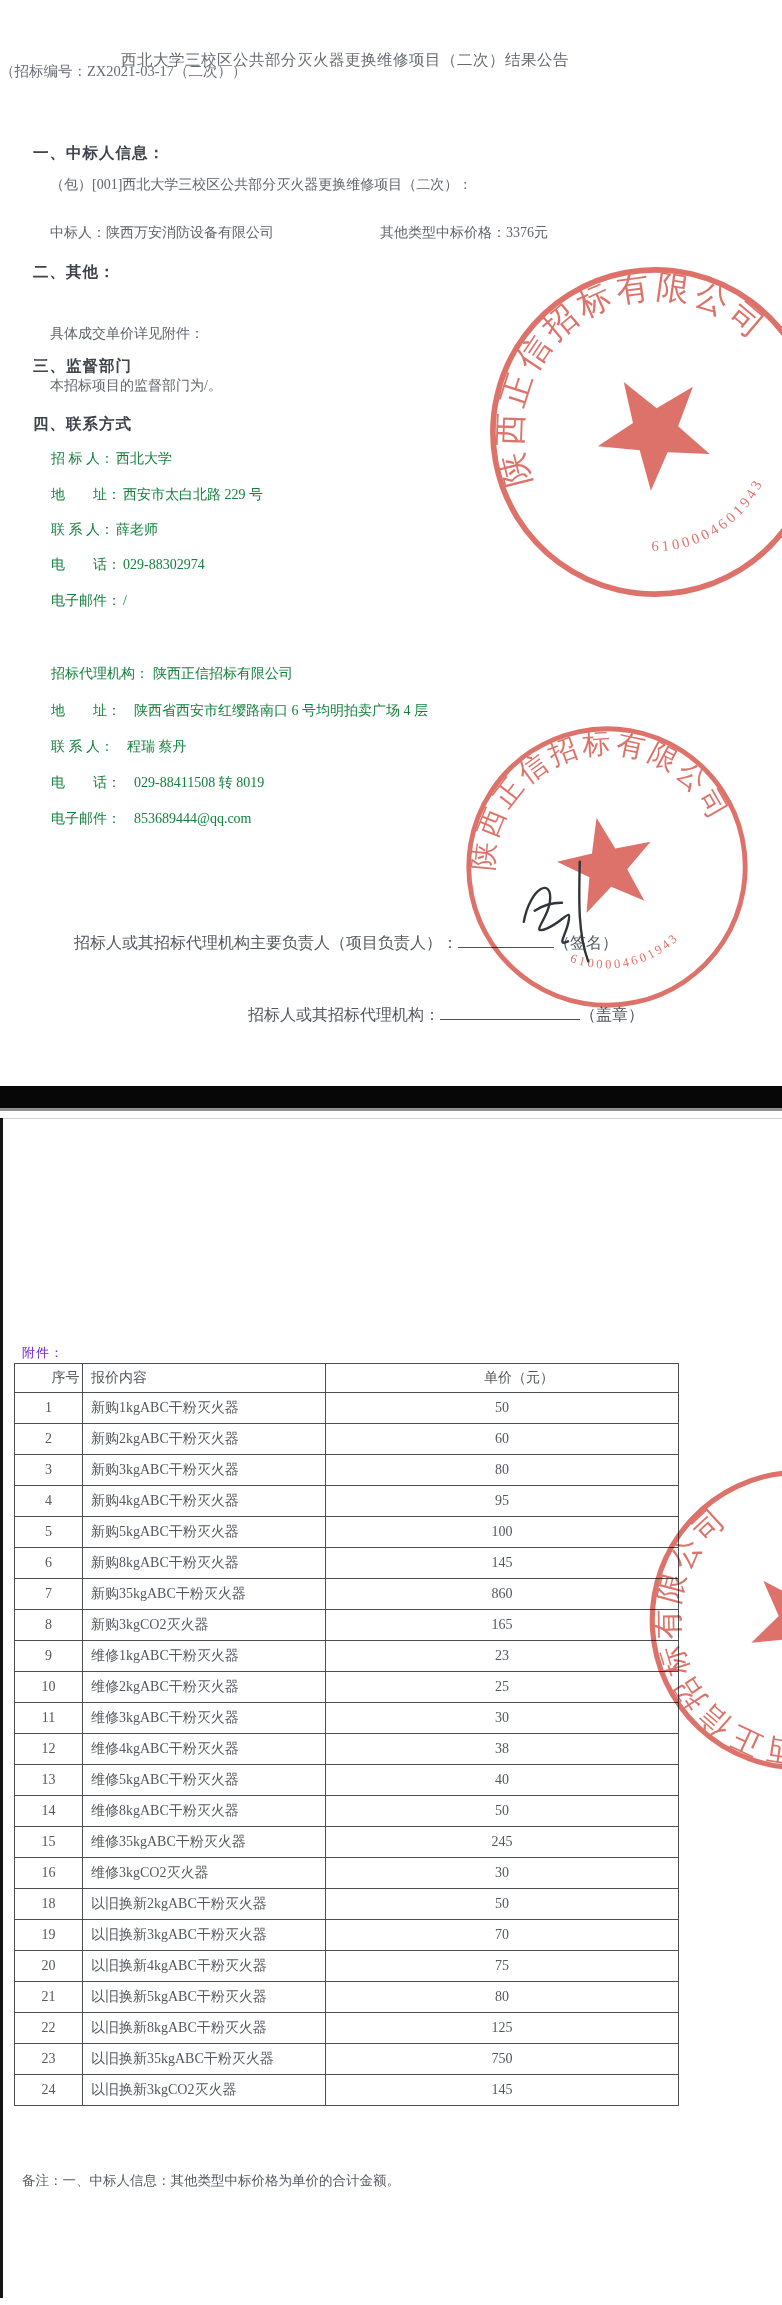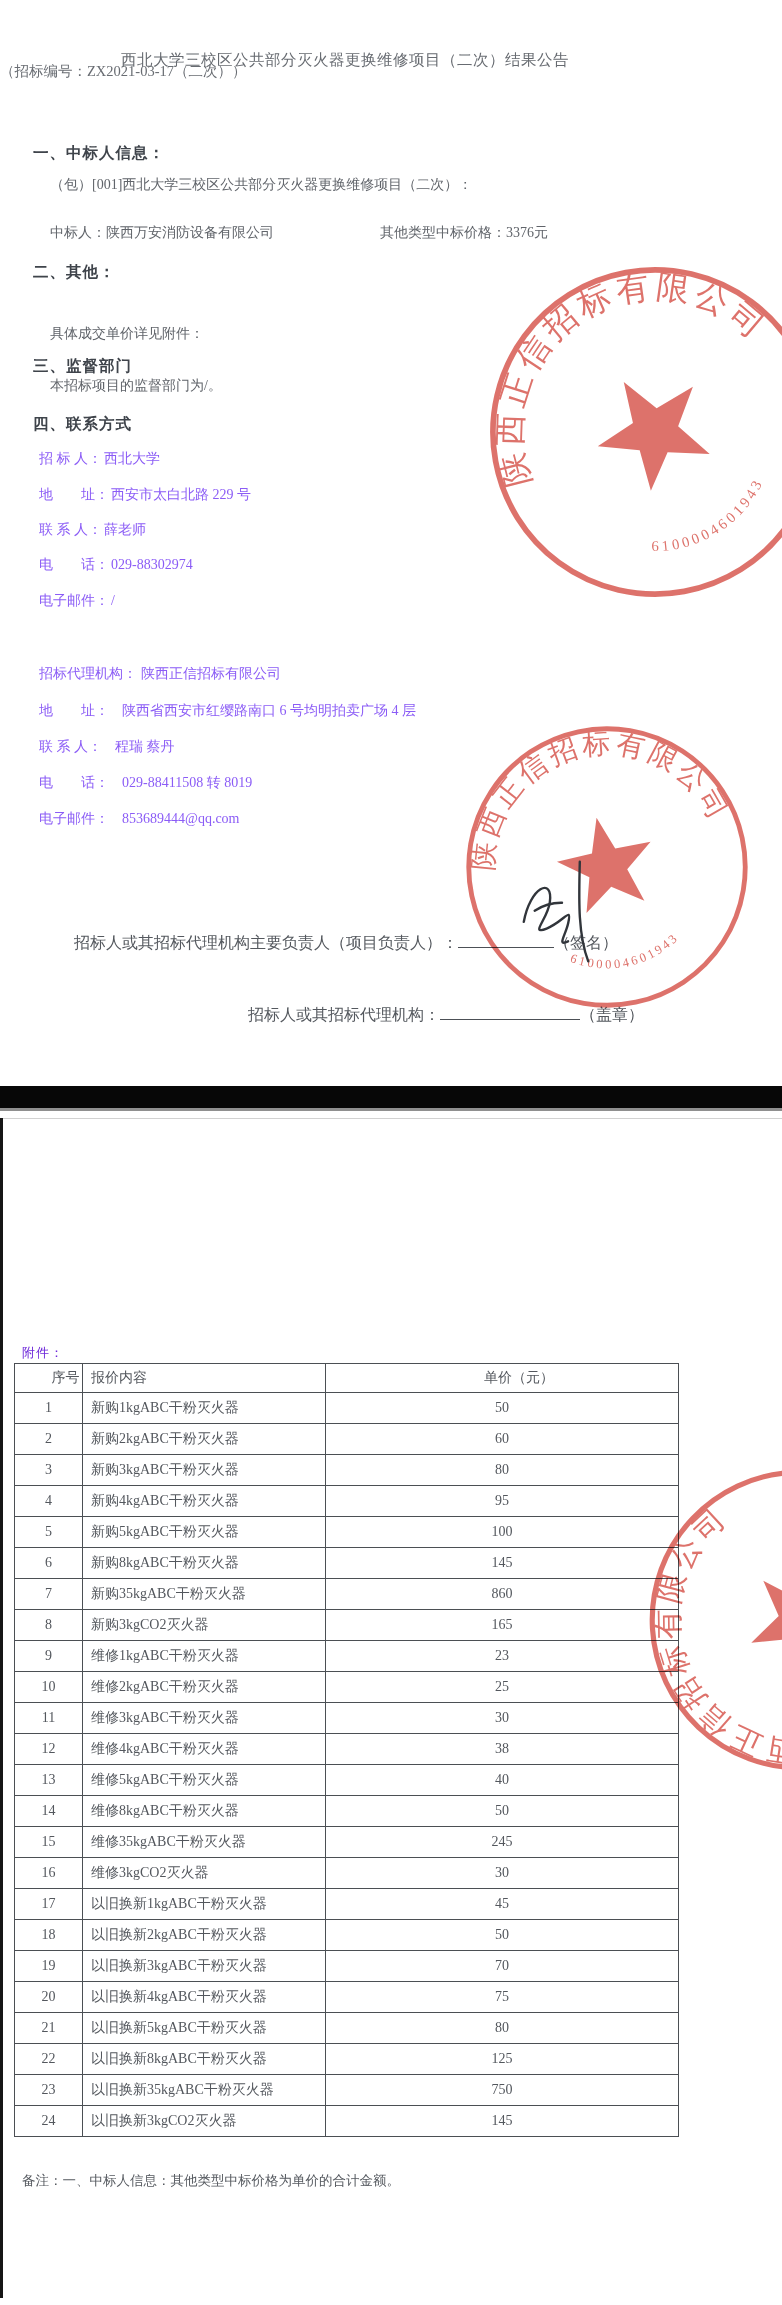--- a/index.html
+++ b/index.html
@@ -15,21 +15,21 @@
   }
   .doc-subtitle{
     left:0;top:62px;width:650px;text-align:left;
     font-size:14.5px;color:#686c72;white-space:nowrap;
   }
   .h-bold{
     font-family:"Liberation Sans",sans-serif;font-weight:bold;
     font-size:15.5px;color:#3f444b;letter-spacing:1px;left:33px;white-space:nowrap;
   }
   .body-line{left:50px;font-size:14px;color:#60646a;white-space:pre;}
-  .ct{left:39px;font-size:14px;color:#8b5cf6;white-space:pre;}
+  .ct{left:51px;font-size:14px;color:#15803d;white-space:pre;}
   .ct .val{margin-left:2px;}
   .agency .val{margin-left:13px;}
   .sig-line{font-size:16px;color:#54585e;white-space:pre;}
   .sig-underline{
     display:inline-block;height:1em;vertical-align:baseline;
     border-bottom:1.5px solid #4c5056;
   }
   .band{left:0;top:1086px;width:782px;height:22px;background:#070707;}
   .band-shadow{left:0;top:1108px;width:782px;height:3px;background:#8f8f8f;}
   .page2-topline{left:0;top:1118px;width:782px;height:1px;background:#d2d2d2;}
@@ -229,25 +229,20 @@
           <td class="c-idx">15</td>
           <td class="c-item">维修35kgABC干粉灭火器</td>
           <td class="c-price">245</td>
         </tr>
         <tr>
           <td class="c-idx">16</td>
           <td class="c-item">维修3kgCO2灭火器</td>
           <td class="c-price">30</td>
         </tr>
         <tr>
-          <td class="c-idx">17</td>
-          <td class="c-item">以旧换新1kgABC干粉灭火器</td>
-          <td class="c-price">45</td>
-        </tr>
-        <tr>
           <td class="c-idx">18</td>
           <td class="c-item">以旧换新2kgABC干粉灭火器</td>
           <td class="c-price">50</td>
         </tr>
         <tr>
           <td class="c-idx">19</td>
           <td class="c-item">以旧换新3kgABC干粉灭火器</td>
           <td class="c-price">70</td>
         </tr>
         <tr>

